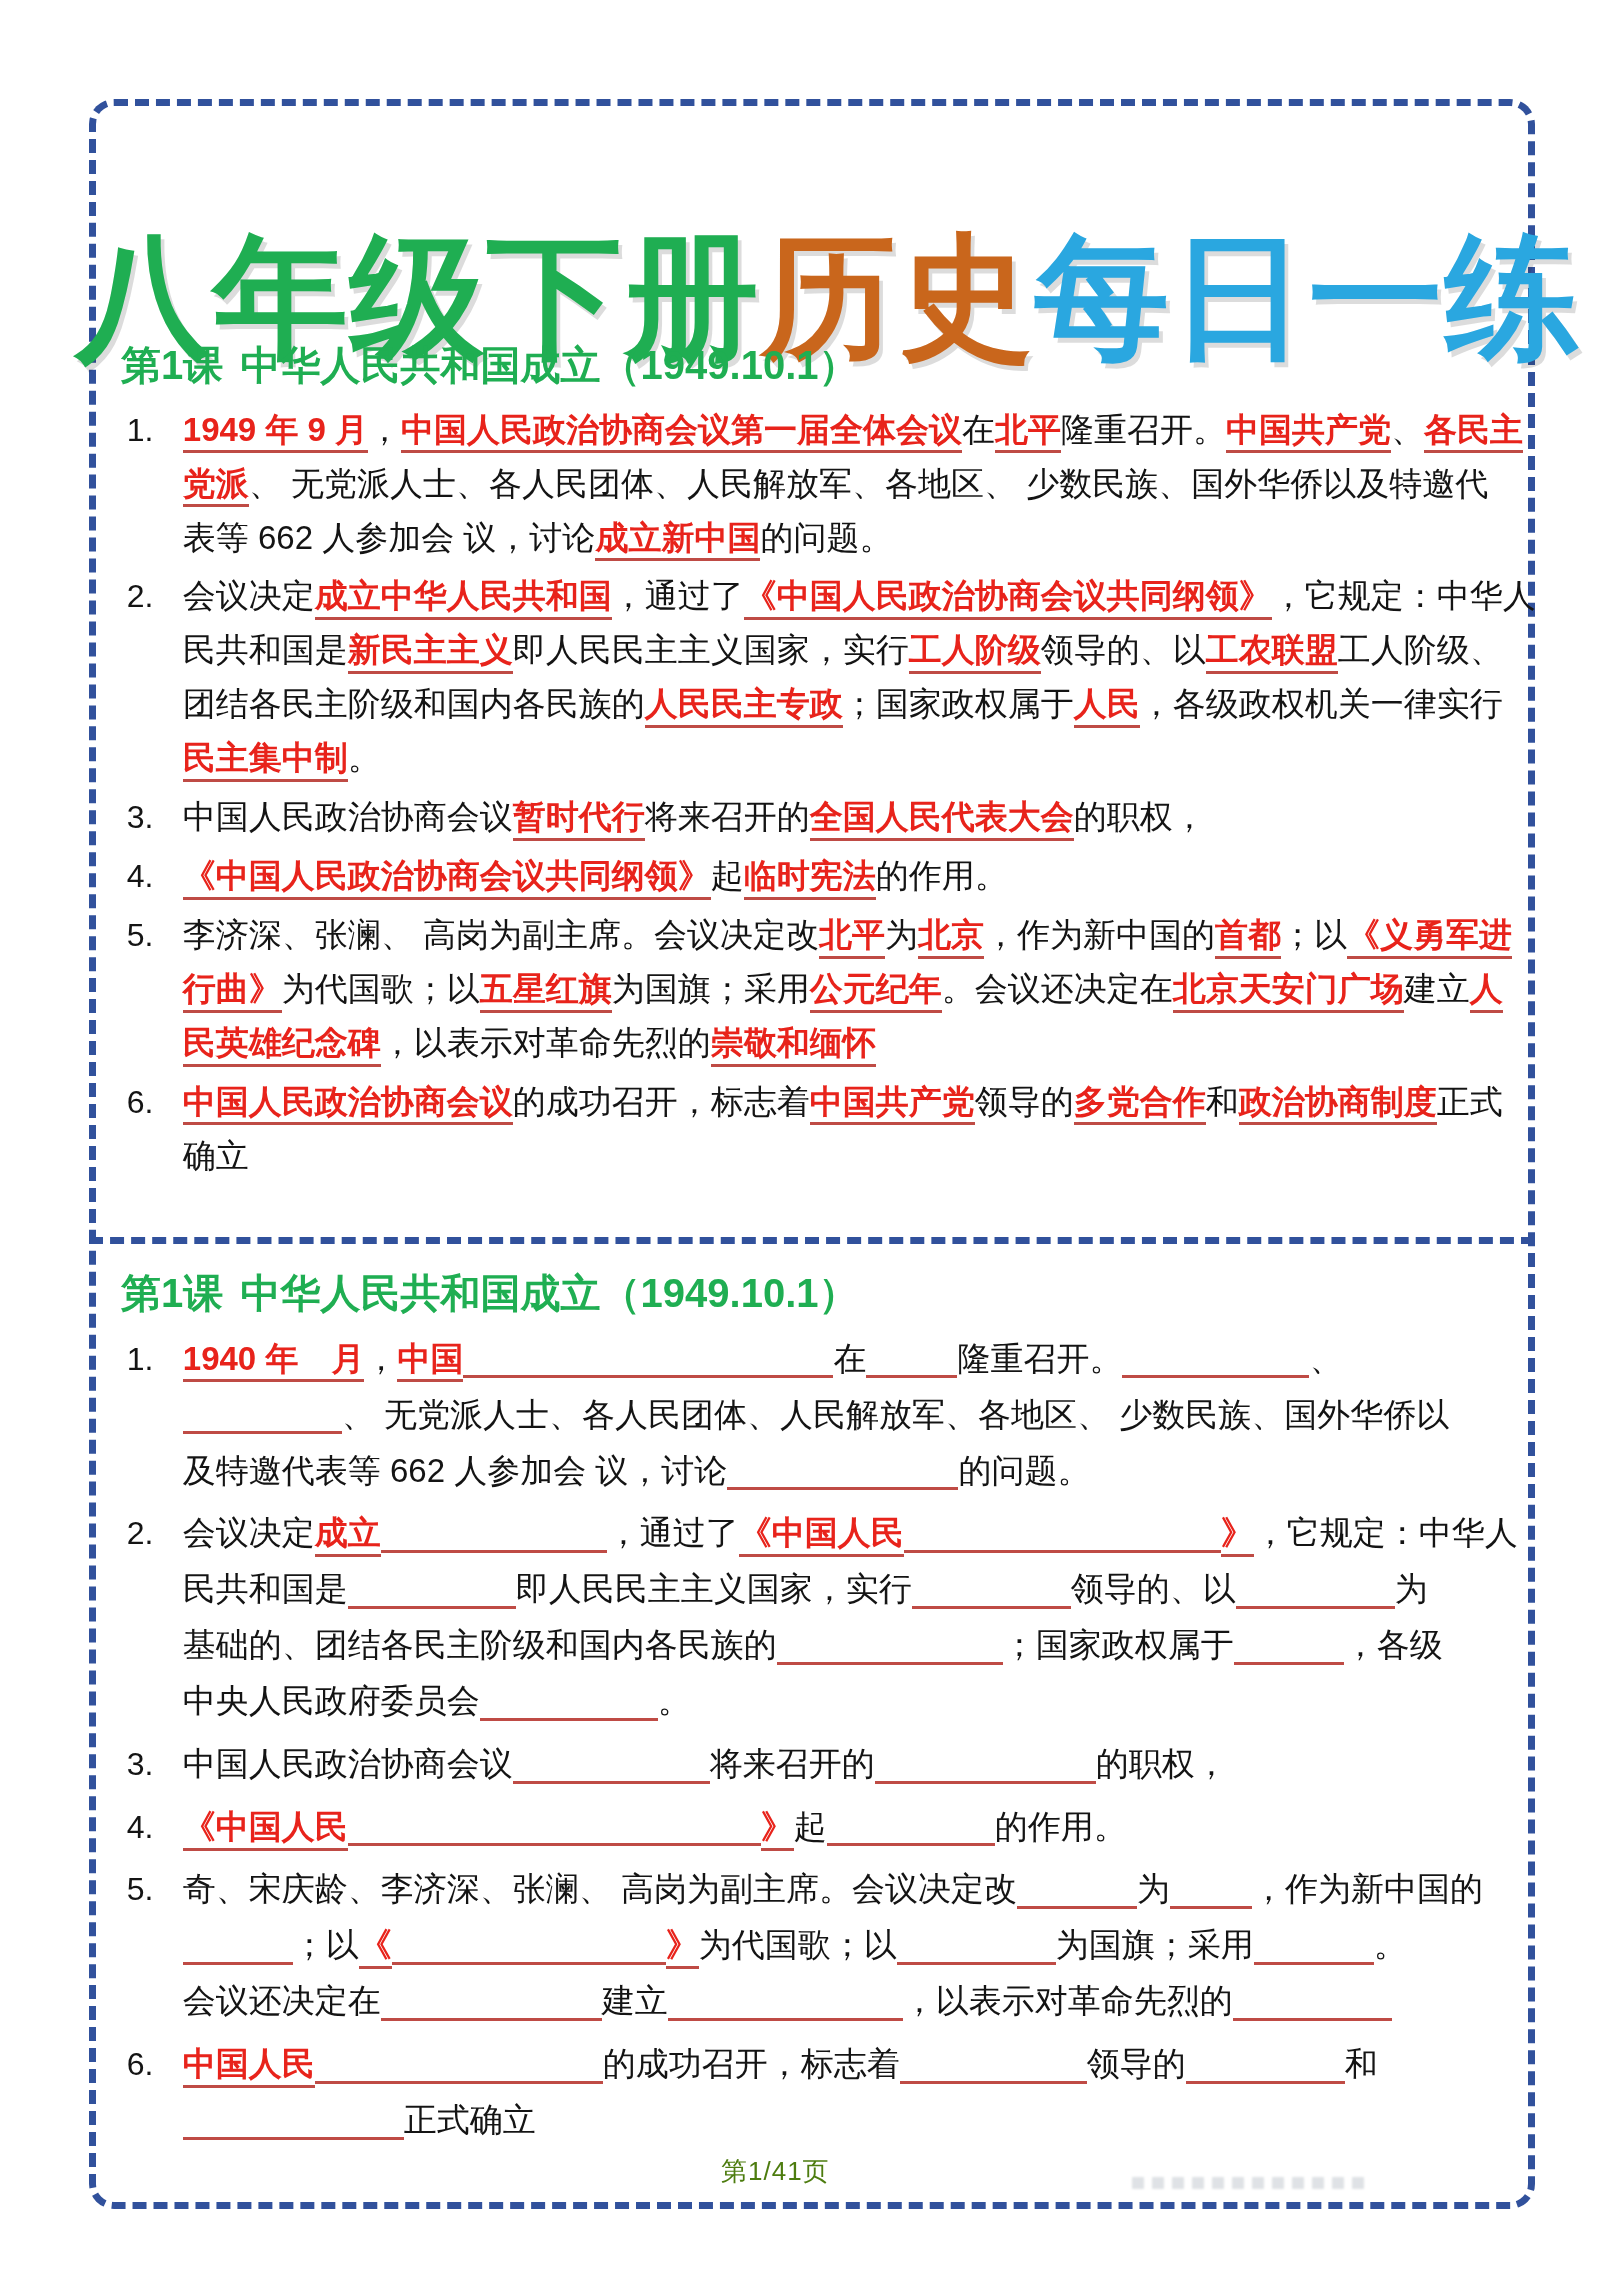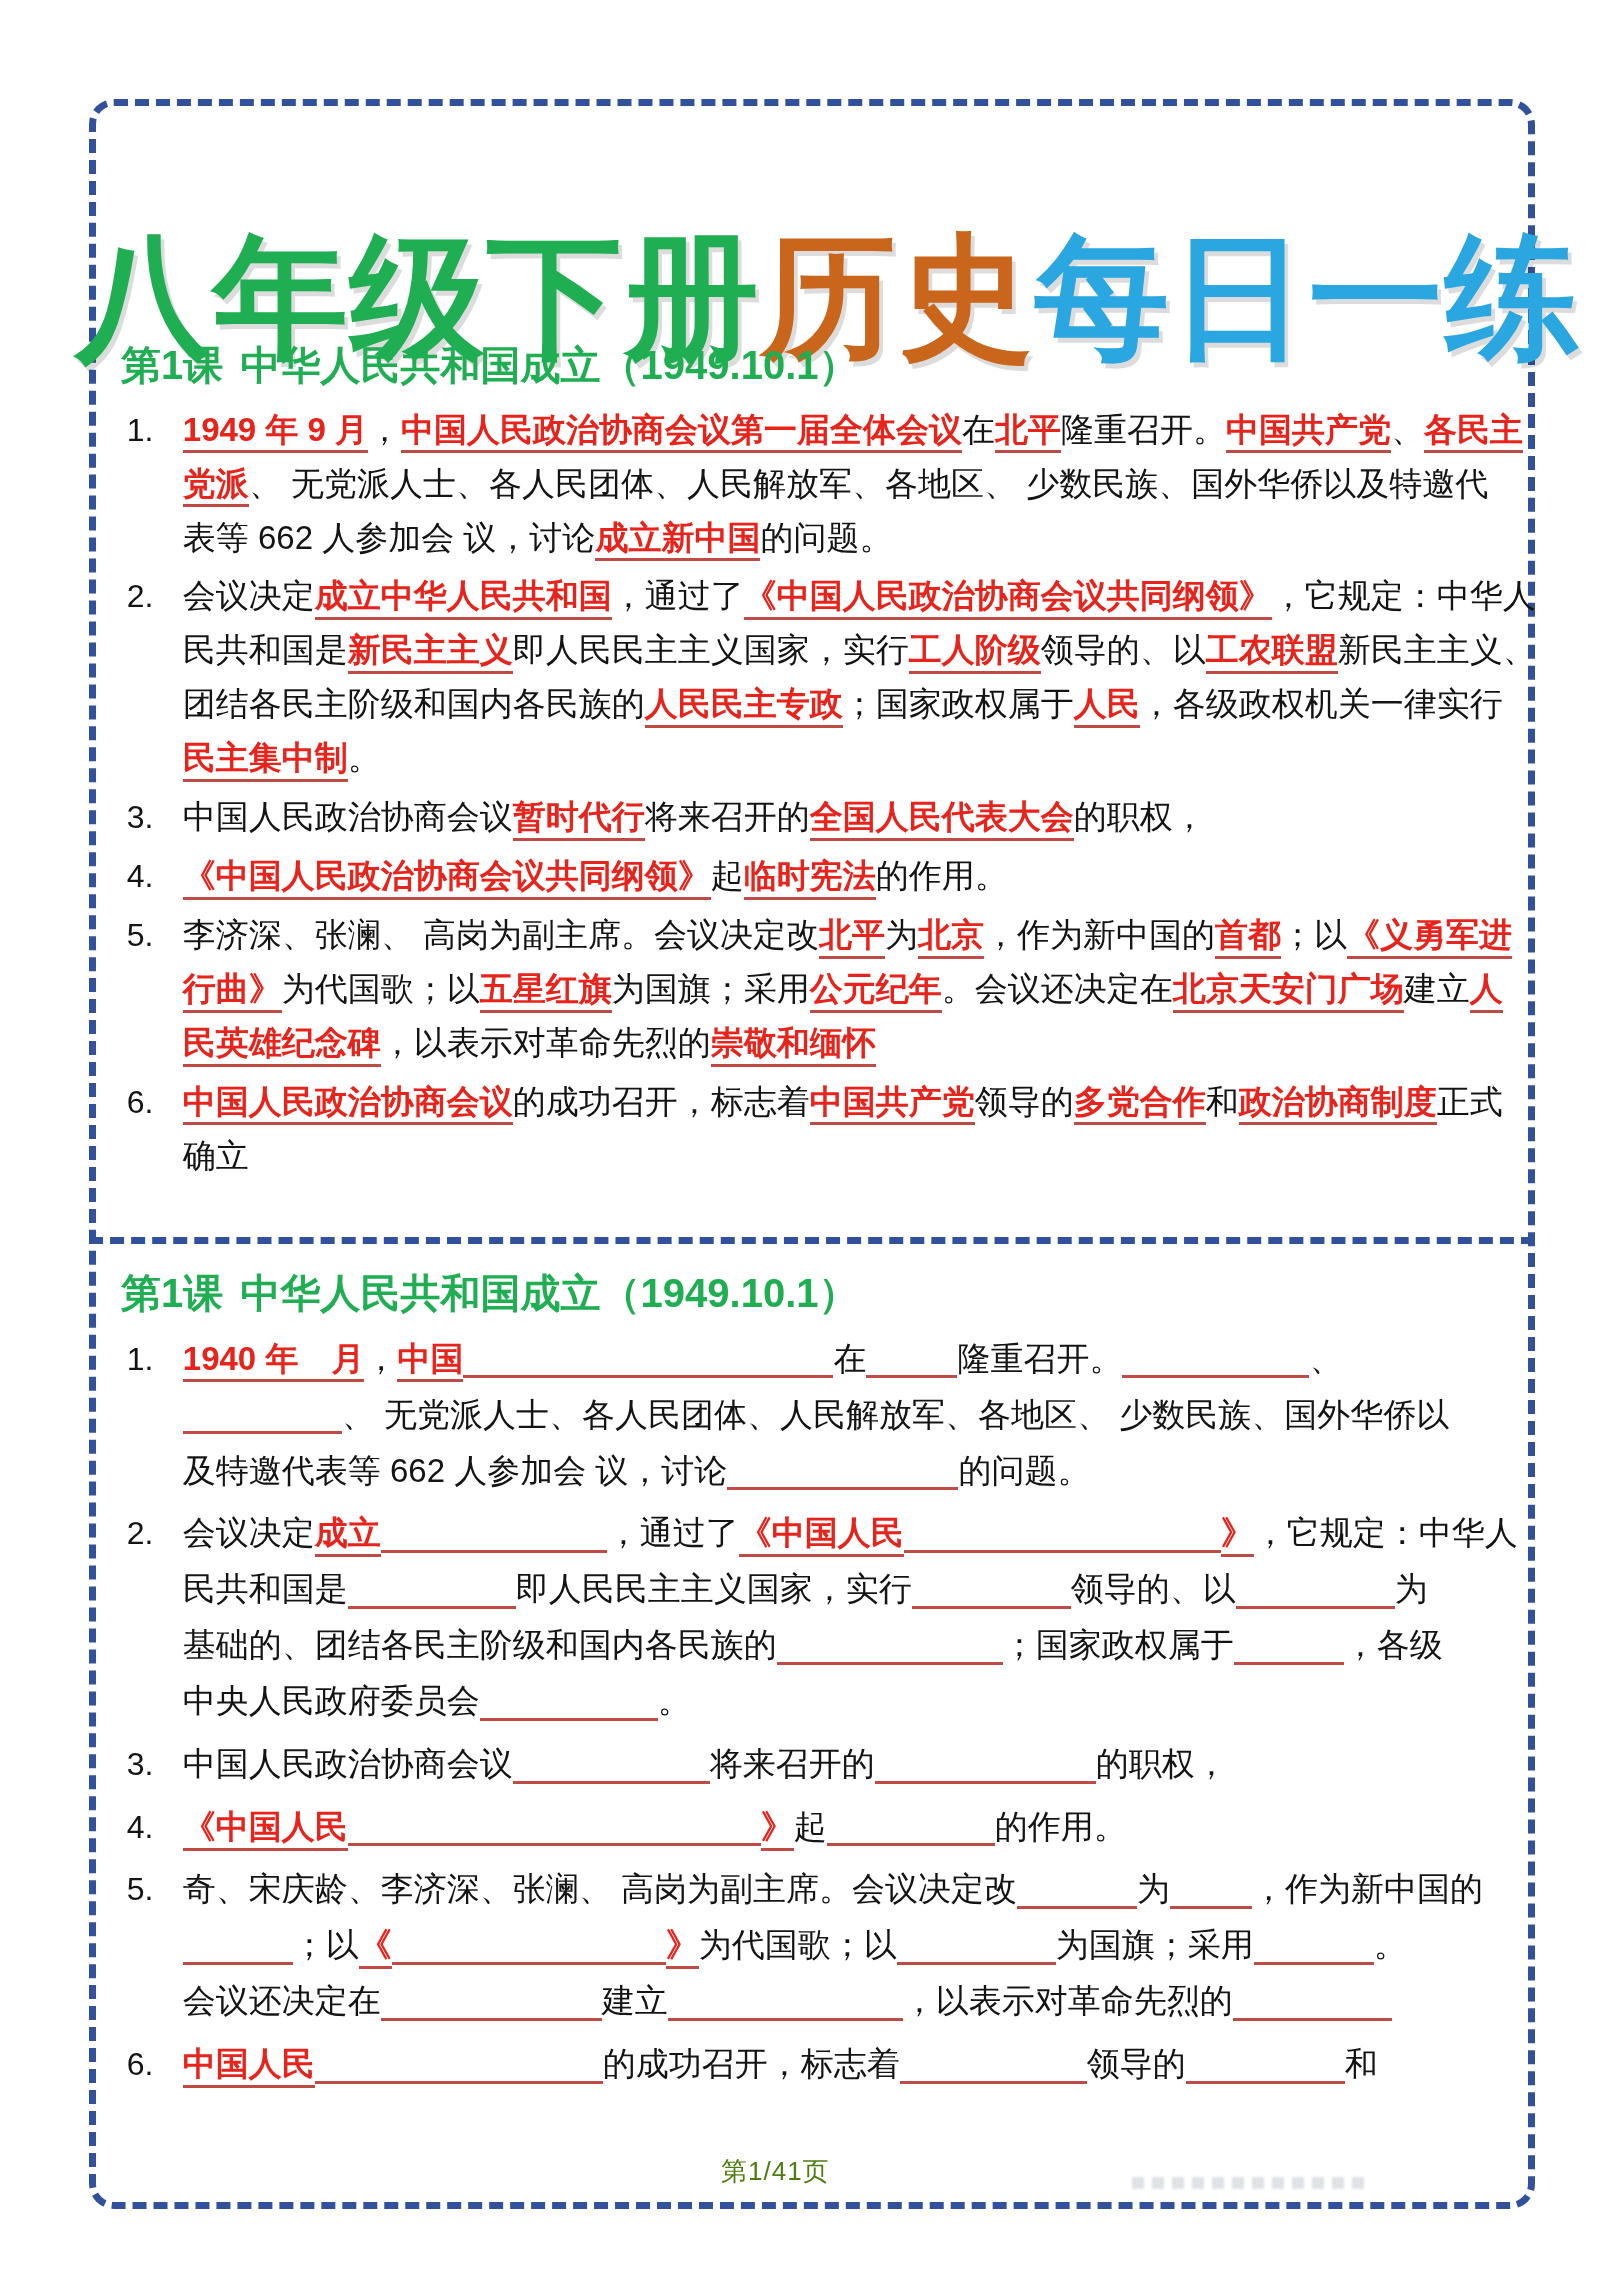--- a/index.html
+++ b/index.html
@@ -55,21 +55,21 @@
         <div class="content">
           <div class="line"><span class="seg-r">1949 年 9 月</span><span class="seg-k">，</span><span class="seg-r">中国人民政治协商会议第一届全体会议</span><span class="seg-k">在</span><span class="seg-r">北平</span><span class="seg-k">隆重召开。</span><span class="seg-r">中国共产党</span><span class="seg-k">、</span><span class="seg-r">各民主</span></div>
           <div class="line"><span class="seg-r">党派</span><span class="seg-k">、 无党派人士、各人民团体、人民解放军、各地区、 少数民族、国外华侨以及特邀代</span></div>
           <div class="line"><span class="seg-k">表等 662 人参加会 议，讨论</span><span class="seg-r">成立新中国</span><span class="seg-k">的问题。</span></div>
         </div>
       </div>
       <div class="item">
         <div class="num">2.</div>
         <div class="content">
           <div class="line"><span class="seg-k">会议决定</span><span class="seg-r">成立中华人民共和国</span><span class="seg-k">，通过了</span><span class="seg-r">《中国人民政治协商会议共同纲领》</span><span class="seg-k">，它规定：中华人</span></div>
-          <div class="line"><span class="seg-k">民共和国是</span><span class="seg-r">新民主主义</span><span class="seg-k">即人民民主主义国家，实行</span><span class="seg-r">工人阶级</span><span class="seg-k">领导的、以</span><span class="seg-r">工农联盟</span><span class="seg-k">新民主主义、</span></div>
+          <div class="line"><span class="seg-k">民共和国是</span><span class="seg-r">新民主主义</span><span class="seg-k">即人民民主主义国家，实行</span><span class="seg-r">工人阶级</span><span class="seg-k">领导的、以</span><span class="seg-r">工农联盟</span><span class="seg-k">工人阶级、</span></div>
           <div class="line"><span class="seg-k">团结各民主阶级和国内各民族的</span><span class="seg-r">人民民主专政</span><span class="seg-k">；国家政权属于</span><span class="seg-r">人民</span><span class="seg-k">，各级政权机关一律实行</span></div>
           <div class="line"><span class="seg-r">民主集中制</span><span class="seg-k">。</span></div>
         </div>
       </div>
       <div class="item">
         <div class="num">3.</div>
         <div class="content">
           <div class="line"><span class="seg-k">中国人民政治协商会议</span><span class="seg-r">暂时代行</span><span class="seg-k">将来召开的</span><span class="seg-r">全国人民代表大会</span><span class="seg-k">的职权，</span></div>
         </div>
       </div>
@@ -134,20 +134,21 @@
         <div class="content">
           <div class="line"><span class="seg-k">奇、宋庆龄、李济深、张澜、 高岗为副主席。会议决定改</span><span class="blank" style="width: 120px;"></span><span class="seg-k">为</span><span class="blank" style="width: 82px;"></span><span class="seg-k">，作为新中国的</span></div>
           <div class="line"><span class="blank" style="width: 110px;"></span><span class="seg-k">；以</span><span class="seg-r">《</span><span class="blank" style="width: 274px;"></span><span class="seg-r">》</span><span class="seg-k">为代国歌；以</span><span class="blank" style="width: 159px;"></span><span class="seg-k">为国旗；采用</span><span class="blank" style="width: 120px;"></span><span class="seg-k">。</span></div>
           <div class="line"><span class="seg-k">会议还决定在</span><span class="blank" style="width: 221px;"></span><span class="seg-k">建立</span><span class="blank" style="width: 235px;"></span><span class="seg-k">，以表示对革命先烈的</span><span class="blank" style="width: 159px;"></span></div>
         </div>
       </div>
       <div class="item">
         <div class="num">6.</div>
         <div class="content">
           <div class="line"><span class="seg-r">中国人民</span><span class="blank" style="width: 288px;"></span><span class="seg-k">的成功召开，标志着</span><span class="blank" style="width: 187px;"></span><span class="seg-k">领导的</span><span class="blank" style="width: 159px;"></span><span class="seg-k">和</span></div>
+          <div class="line"><span class="blank" style="width: 221px;"></span><span class="seg-k">正式确立</span></div>
         </div>
       </div>
     </div>
 </section>
 
 <div class="footer">第1/41页</div>
 <div class="smudge"></div>
 
 
 </body></html>

